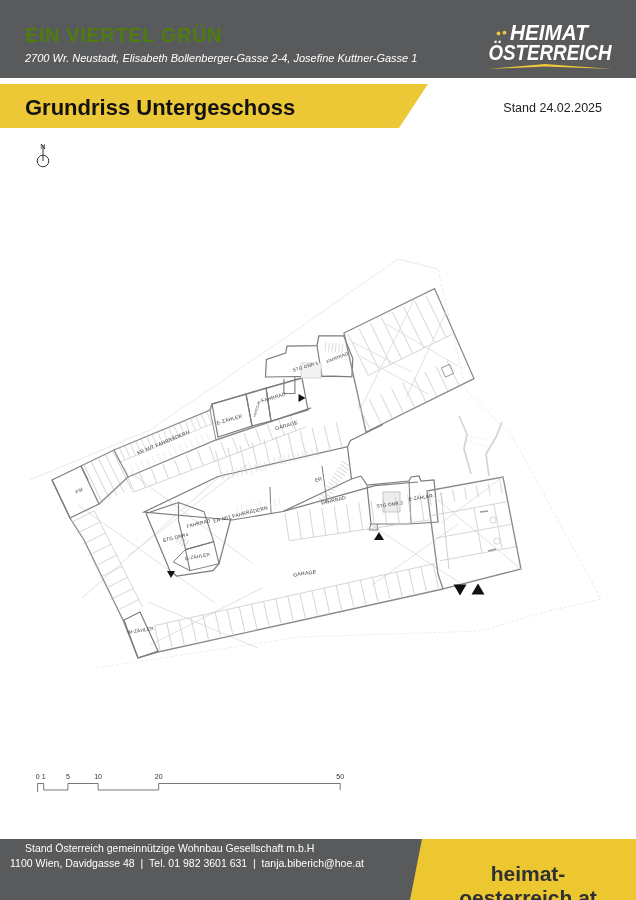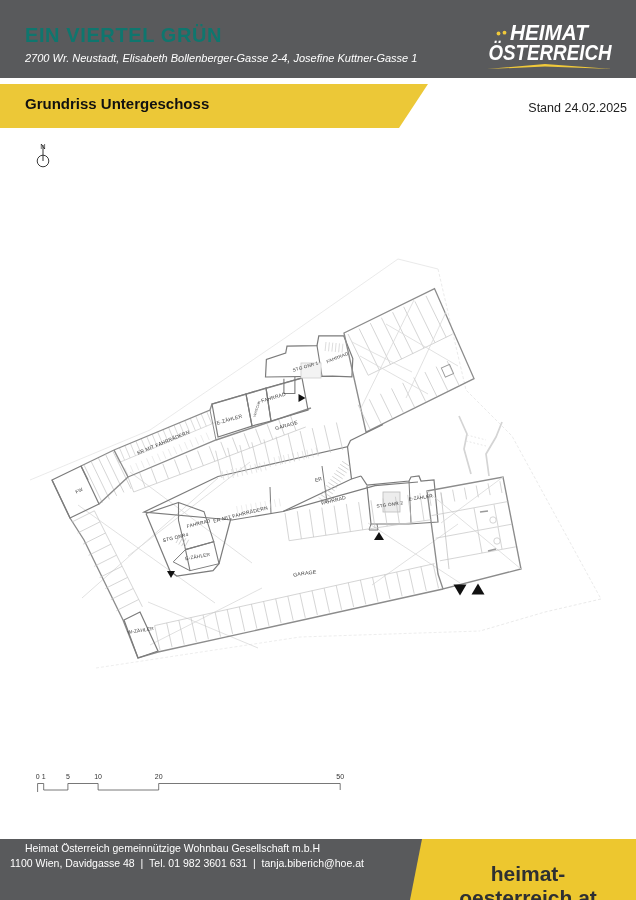--- a/index.html
+++ b/index.html
@@ -2,40 +2,40 @@
 <html><head><meta charset="utf-8">
 <style>
   html,body{margin:0;padding:0;width:636px;height:900px;background:#fff;
     font-family:"Liberation Sans",sans-serif;overflow:hidden;}
   .abs{position:absolute;}
 </style></head>
 <body>
 
 <div class="abs" style="left:0;top:0;width:636px;height:78px;background:#595a5c;"></div>
 
-<div class="abs" style="left:25px;top:24px;color:#0f766e;font-size:20px;font-weight:bold;letter-spacing:0.6px;">EIN VIERTEL GRÜN</div>
+<div class="abs" style="left:25px;top:24px;color:#4d7c0f;font-size:20px;font-weight:bold;letter-spacing:0.6px;">EIN VIERTEL GRÜN</div>
 
 <div class="abs" style="left:25px;top:52px;color:#fff;font-size:11px;font-style:italic;">2700 Wr. Neustadt, Elisabeth Bollenberger-Gasse 2-4, Josefine Kuttner-Gasse 1</div>
 
 <svg class="abs" style="left:480px;top:0;" width="156" height="78" viewBox="0 0 156 78">
 
   <circle cx="18.5" cy="33.5" r="1.9" fill="#f0c93a"></circle>
   <circle cx="24.5" cy="32.7" r="1.9" fill="#f0c93a"></circle>
 
   <text x="69" y="40" font-size="22" font-weight="bold" font-style="italic" fill="#fff" text-anchor="middle" textLength="78" lengthAdjust="spacingAndGlyphs">HEIMAT</text>
   <text x="70" y="59.5" font-size="22" font-weight="bold" font-style="italic" fill="#fff" text-anchor="middle" textLength="123" lengthAdjust="spacingAndGlyphs">ÖSTERREICH</text>
 
   <polygon points="7,69 65,64 132,69 65,66.6" fill="#f0c93a"></polygon>
 </svg>
 
 <div class="abs" style="left:0;top:84px;width:428px;height:44px;background:#ecc837;clip-path:polygon(0 0,428px 0,399px 44px,0 44px);"></div>
 
-<div class="abs" style="left:25px;top:95px;font-size:15px;font-weight:bold;color:#111;">Grundriss Untergeschoss</div>
-
-<div class="abs" style="left:453px;top:101px;width:174px;font-size:12.5px;color:#222;text-align:right;">Stand 24.02.2025</div>
+<div class="abs" style="left:25px;top:95px;font-size:22px;font-weight:bold;color:#111;">Grundriss Untergeschoss</div>
+
+<div class="abs" style="left:428px;top:101px;width:174px;font-size:12.5px;color:#222;text-align:right;">Stand 24.02.2025</div>
 
 <svg class="abs" style="left:0;top:0;" width="636" height="900" viewBox="0 0 636 900">
 
 <g>
 <circle cx="43" cy="161" r="5.8" stroke="#3a3a3a" stroke-width="1" fill="none"></circle>
 <path d="M43 145 L43 161" stroke="#333" stroke-width="1"></path>
 <text x="43" y="149" font-size="7.5" fill="#222" text-anchor="middle">N</text>
 </g>
 
 <path d="M30 480 L150 430 L285 338 L398 259 L438 269" stroke="#e5e5e5" stroke-width="0.8" fill="none"></path>
@@ -198,19 +198,19 @@
     <text x="37.6" y="779" font-size="7" fill="#333" text-anchor="middle">0</text>
     <text x="43.7" y="779" font-size="7" fill="#333" text-anchor="middle">1</text>
     <text x="67.9" y="779" font-size="7" fill="#333" text-anchor="middle">5</text>
     <text x="98.1" y="779" font-size="7" fill="#333" text-anchor="middle">10</text>
     <text x="158.7" y="779" font-size="7" fill="#333" text-anchor="middle">20</text>
     <text x="340.2" y="779" font-size="7" fill="#333" text-anchor="middle">50</text>
 </svg>
 
 <div class="abs" style="left:0;top:839px;width:636px;height:61px;background:#595a5c;"></div>
 
-<div class="abs" style="left:25px;top:842px;color:#fff;font-size:10.5px;">Heimat Österreich gemeinnützige Wohnbau Gesellschaft m.b.H</div>
+<div class="abs" style="left:25px;top:842px;color:#fff;font-size:10.5px;">Stand Österreich gemeinnützige Wohnbau Gesellschaft m.b.H</div>
 
 <div class="abs" style="left:10px;top:857px;color:#fff;font-size:10.5px;">1100 Wien, Davidgasse 48&nbsp; | &nbsp;Tel. 01 982 3601 631&nbsp; | &nbsp;tanja.biberich@hoe.at</div>
 
 <div class="abs" style="left:405px;top:839px;width:231px;height:61px;background:#edc72f;clip-path:polygon(17px 0,231px 0,231px 61px,5px 61px);"></div>
 
 <div class="abs" style="left:425px;top:862px;width:206px;text-align:center;font-size:21px;font-weight:bold;color:#2e3032;">heimat-oesterreich.at</div>
 
 </body></html>

